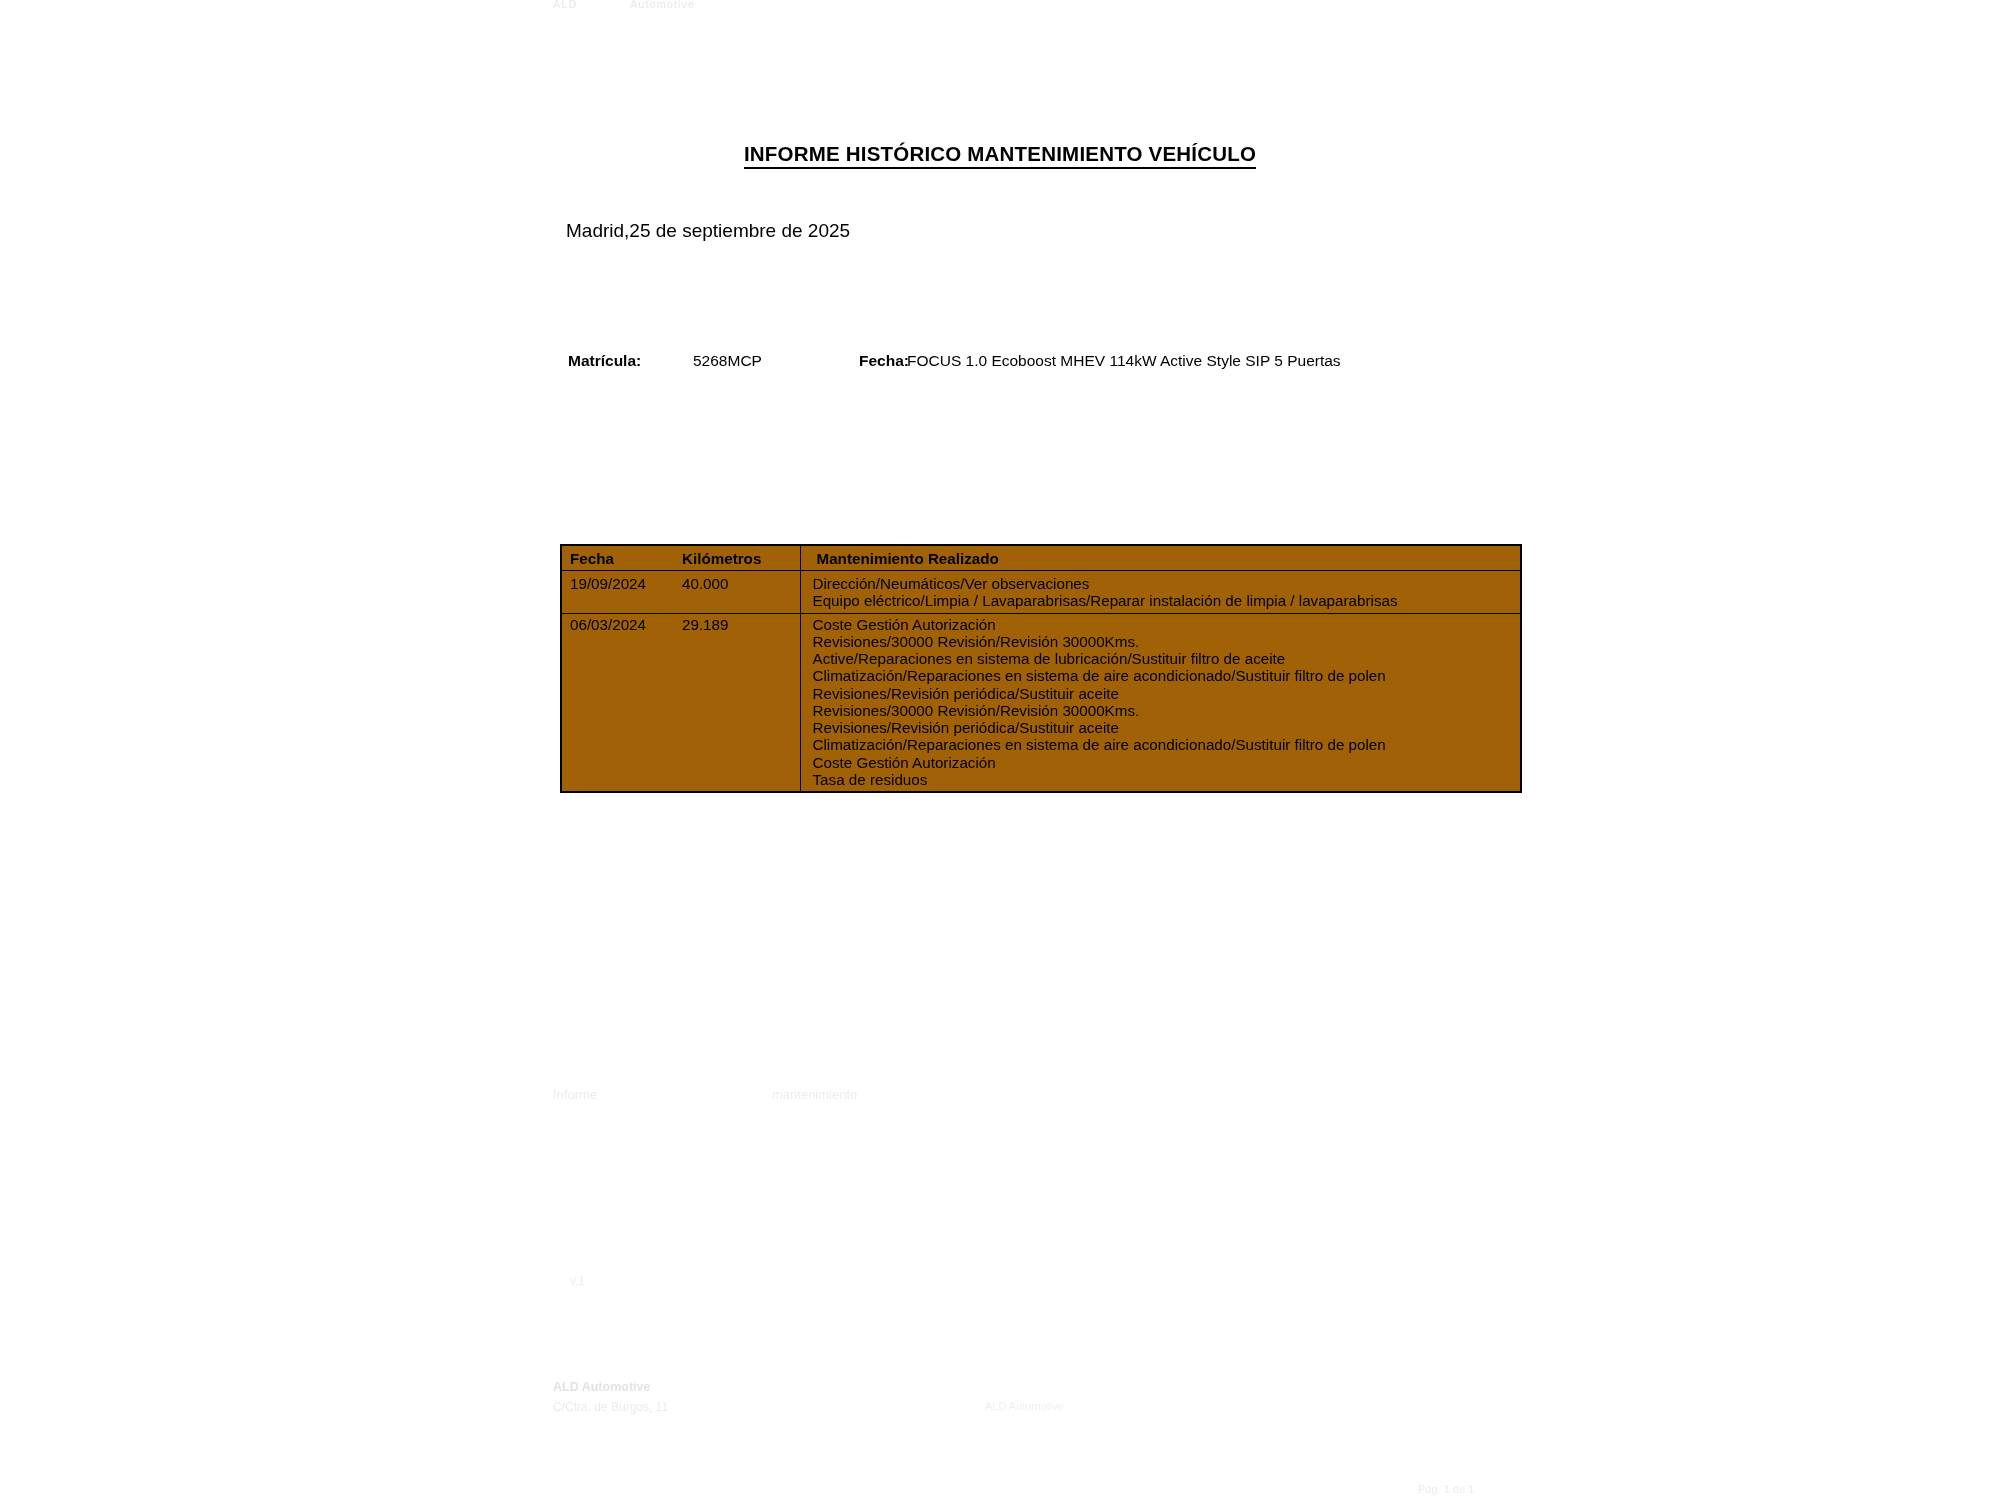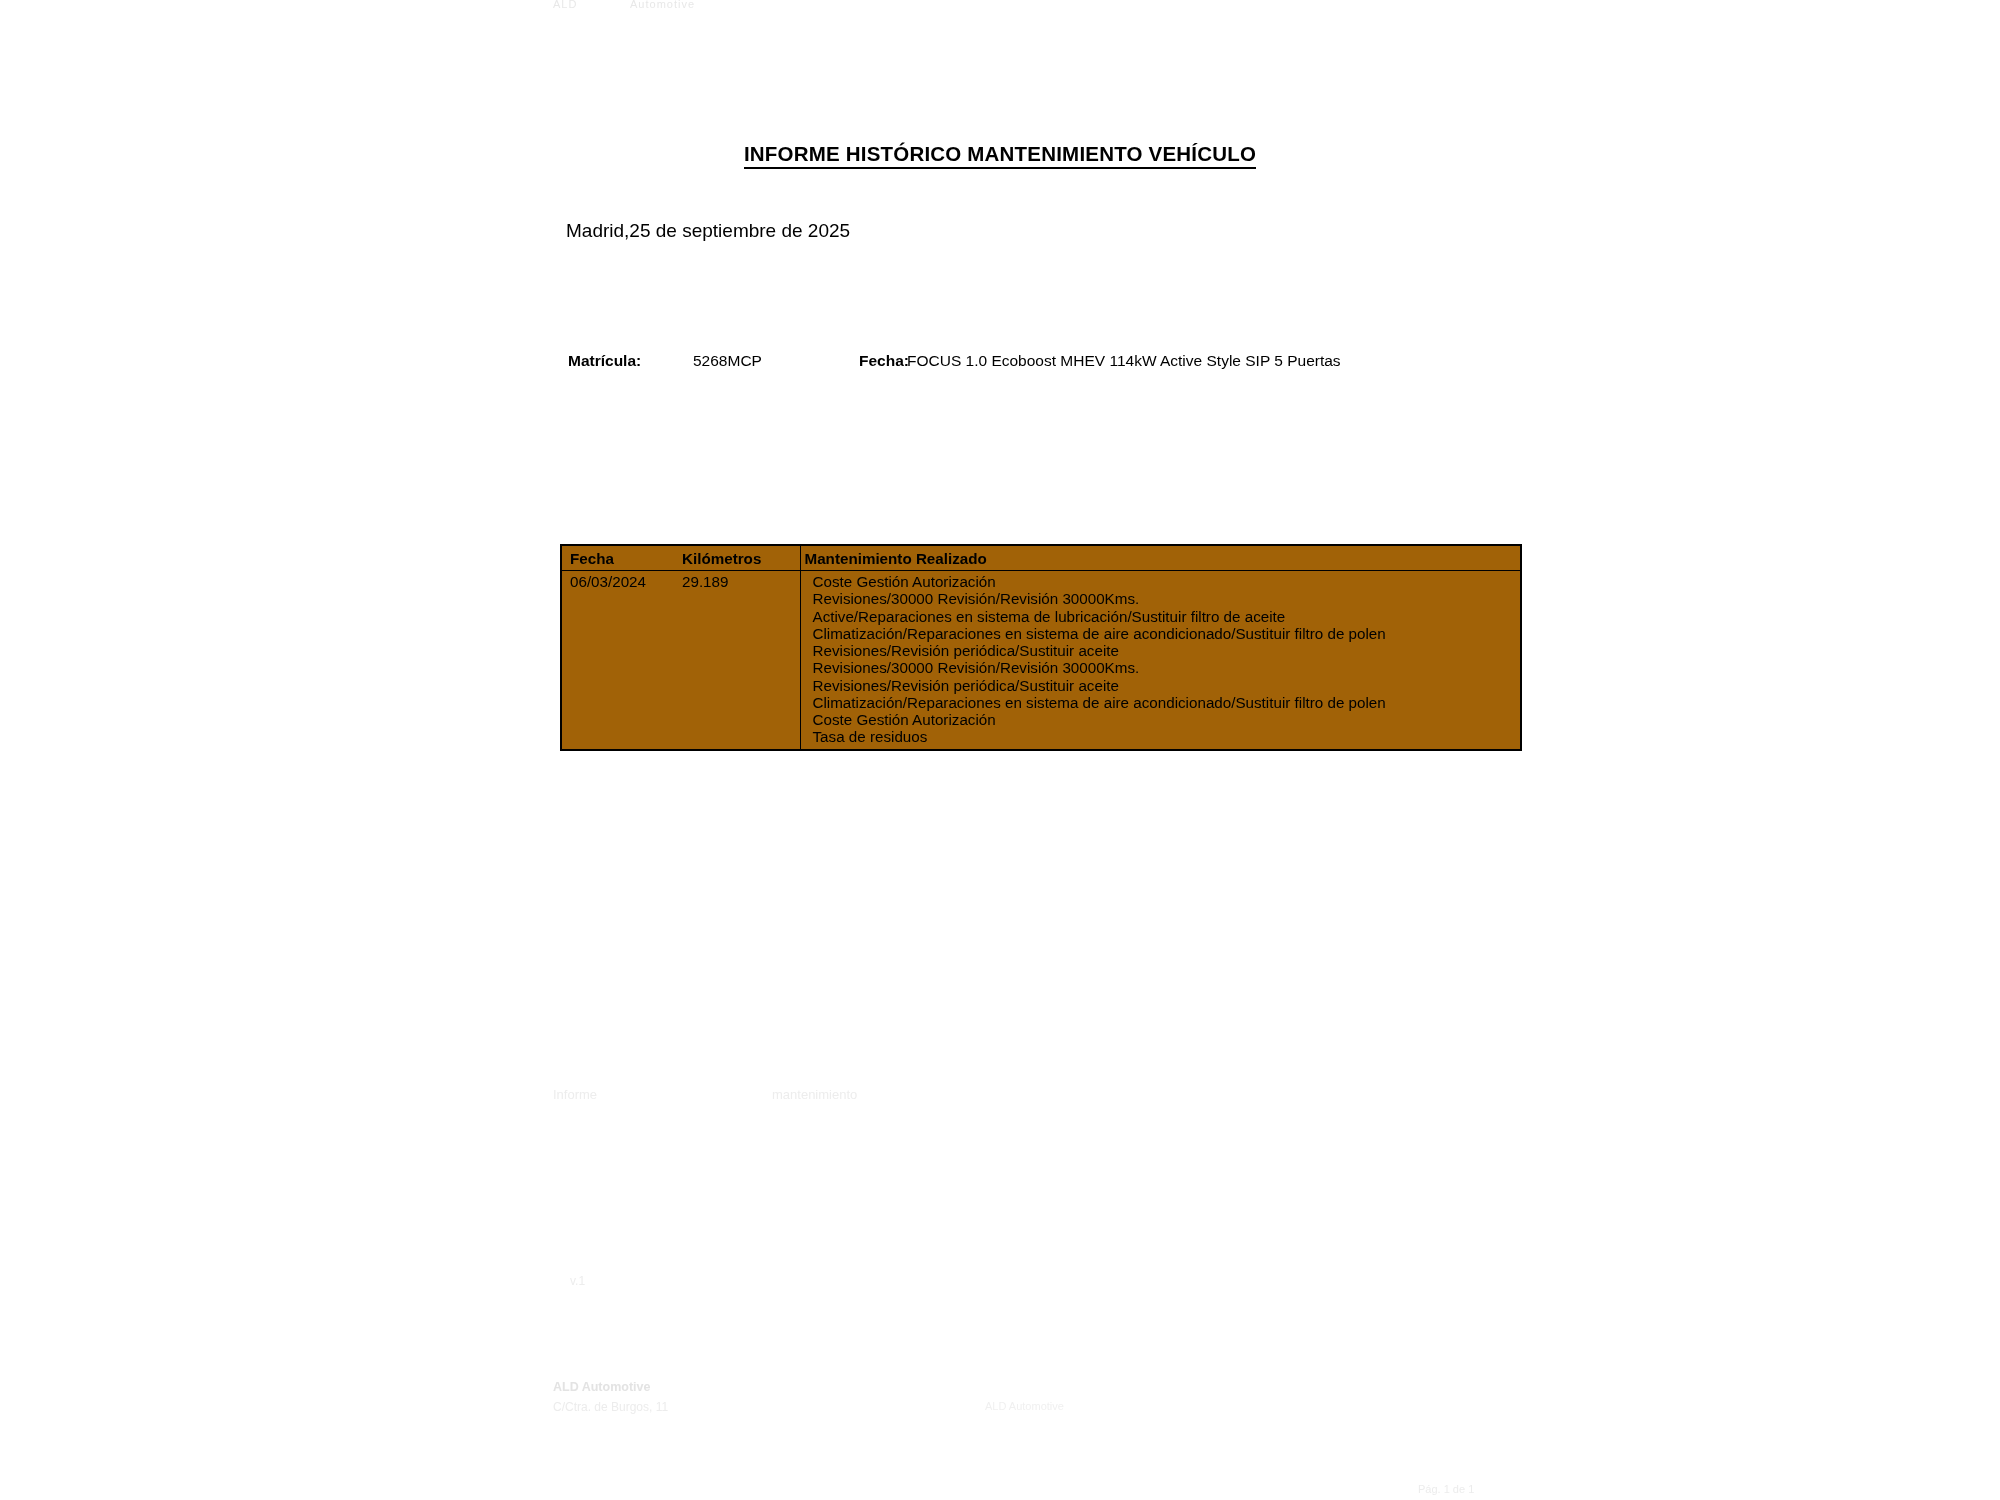--- a/index.html
+++ b/index.html
@@ -89,21 +89,21 @@
     font-weight: bold;
     text-align: left;
     padding: 4px 6px 3px 8px;
     border-bottom: 1.2px solid #000;
     vertical-align: bottom;
     font-size: 15.2px;
   }
   table.maint thead th.th-km { padding-left: 10px; }
   table.maint thead th.th-desc {
     border-left: 1.2px solid #000;
-    padding-left: 4px;
+    padding-left: 16px;
   }
   table.maint tbody td {
     vertical-align: top;
     padding: 2px 6px 3px 8px;
     line-height: 1.135;
   }
   table.maint tbody td.td-km { padding-left: 10px; }
   table.maint tbody td.td-desc {
     border-left: 1.2px solid #000;
     padding-left: 12px;
@@ -157,20 +157,28 @@
         <col class="c-desc">
       </colgroup>
       <thead>
         <tr>
           <th class="th-fecha">Fecha</th>
           <th class="th-km">Kilómetros</th>
           <th class="th-desc">Mantenimiento Realizado</th>
         </tr>
       </thead>
       <tbody>
+        <tr class="row-first">
+          <td class="td-fecha">19/09/2024</td>
+          <td class="td-km">40.000</td>
+          <td class="td-desc">
+            <span class="desc-line">Dirección/Neumáticos/Ver observaciones</span>
+            <span class="desc-line">Equipo eléctrico/Limpia / Lavaparabrisas/Reparar instalación de limpia / lavaparabrisas</span>
+          </td>
+        </tr>
         <tr class="row-sep">
           <td class="td-fecha">06/03/2024</td>
           <td class="td-km">29.189</td>
           <td class="td-desc">
             <span class="desc-line">Coste Gestión Autorización</span>
             <span class="desc-line">Revisiones/30000 Revisión/Revisión 30000Kms.</span>
             <span class="desc-line">Active/Reparaciones en sistema de lubricación/Sustituir filtro de aceite</span>
             <span class="desc-line">Climatización/Reparaciones en sistema de aire acondicionado/Sustituir filtro de polen</span>
             <span class="desc-line">Revisiones/Revisión periódica/Sustituir aceite</span>
             <span class="desc-line">Revisiones/30000 Revisión/Revisión 30000Kms.</span>

